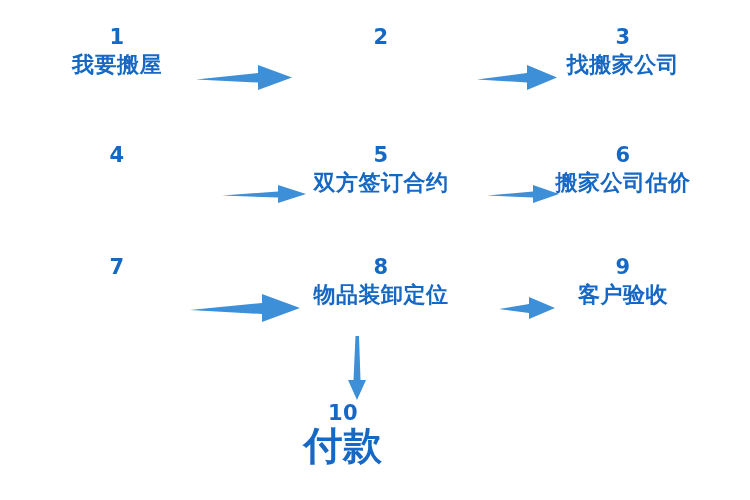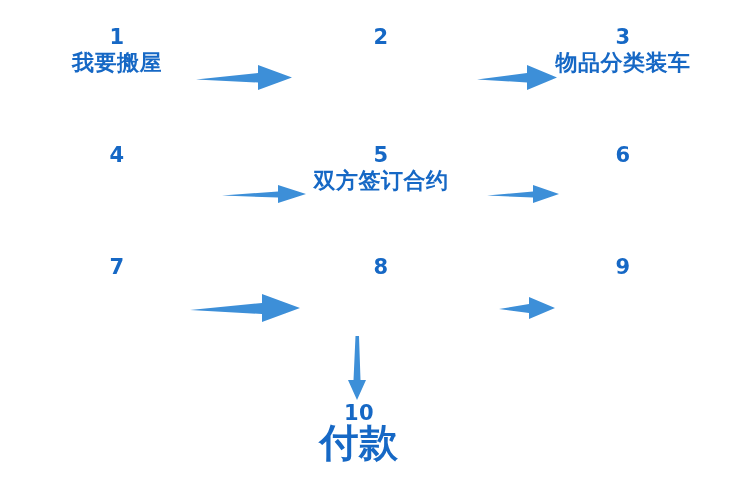--- a/index.html
+++ b/index.html
@@ -29,21 +29,20 @@
     line-height: 26px;
     letter-spacing: 0.5px;
   }
   .node-label {
     display: block;
     color: #1668c5;
     font-weight: bold;
     font-size: 22px;
     line-height: 30px;
     letter-spacing: 0.5px;
-    font-family: Liberation Mono, monospace;
   }
   .node.big .node-label {
     font-size: 39px;
     line-height: 40px;
   }
   .arrow {
     position: absolute;
   }
   .arrow svg {
     display: block;
@@ -71,21 +70,21 @@
   </div>
 
   <div class="arrow" style="left:477px; top:62px;">
     <svg width="80" height="30" viewBox="0 0 80 30" aria-hidden="true">
       <polygon points="0,17.5 50,11 50,3 80,15.5 50,28 50,20.5" fill="#3d8fd8"></polygon>
     </svg>
   </div>
 
   <div class="node" style="left:623px; top:24px;">
     <span class="node-num">3</span>
-    <span class="node-label">物品分类装车</span>
+    <span class="node-label">找搬家公司</span>
   </div>
 
   <div class="node" style="left:117px; top:142px;">
     <span class="node-num">4</span>
   </div>
 
   <div class="arrow" style="left:222px; top:182px;">
     <svg width="84" height="24" viewBox="0 0 84 24" aria-hidden="true">
       <polygon points="0,13.5 56,9.5 56,3 84,12 56,21 56,15.5" fill="#3d8fd8"></polygon>
     </svg>
@@ -97,50 +96,53 @@
   </div>
 
   <div class="arrow" style="left:487px; top:182px;">
     <svg width="72" height="24" viewBox="0 0 72 24" aria-hidden="true">
       <polygon points="0,13.5 46,9.5 46,3 72,12 46,21 46,15.5" fill="#3d8fd8"></polygon>
     </svg>
   </div>
 
   <div class="node" style="left:623px; top:142px;">
     <span class="node-num">6</span>
+    <span class="node-label">搬家公司估价</span>
   </div>
 
   <div class="node" style="left:117px; top:254px;">
     <span class="node-num">7</span>
   </div>
 
   <div class="arrow" style="left:190px; top:292px;">
     <svg width="110" height="32" viewBox="0 0 110 32" aria-hidden="true">
       <polygon points="0,18 72,11 72,2 110,16 72,30 72,22" fill="#3d8fd8"></polygon>
     </svg>
   </div>
 
   <div class="node" style="left:381px; top:254px;">
     <span class="node-num">8</span>
+    <span class="node-label">物品装卸定位</span>
   </div>
 
   <div class="arrow" style="left:499px; top:294px;">
     <svg width="56" height="28" viewBox="0 0 56 28" aria-hidden="true">
       <polygon points="0,15 30,10 30,3 56,14 30,25 30,19" fill="#3d8fd8"></polygon>
     </svg>
   </div>
 
   <div class="node" style="left:623px; top:254px;">
     <span class="node-num">9</span>
+    <span class="node-label">客户验收</span>
   </div>
 
   <div class="arrow" style="left:344px; top:336px;">
     <svg width="26" height="64" viewBox="0 0 26 64" aria-hidden="true">
       <polygon points="11.5,0 15,0 16.5,44 22,44 13,64 4,44 9.5,44" fill="#3d8fd8"></polygon>
     </svg>
   </div>
 
-  <div class="node big" style="left:359px; top:400px;">
+  <div class="node big" style="left:343px; top:400px;">
     <span class="node-num">10</span>
     <span class="node-label">付款</span>
   </div>
 
 </div>
 
 </body></html>

